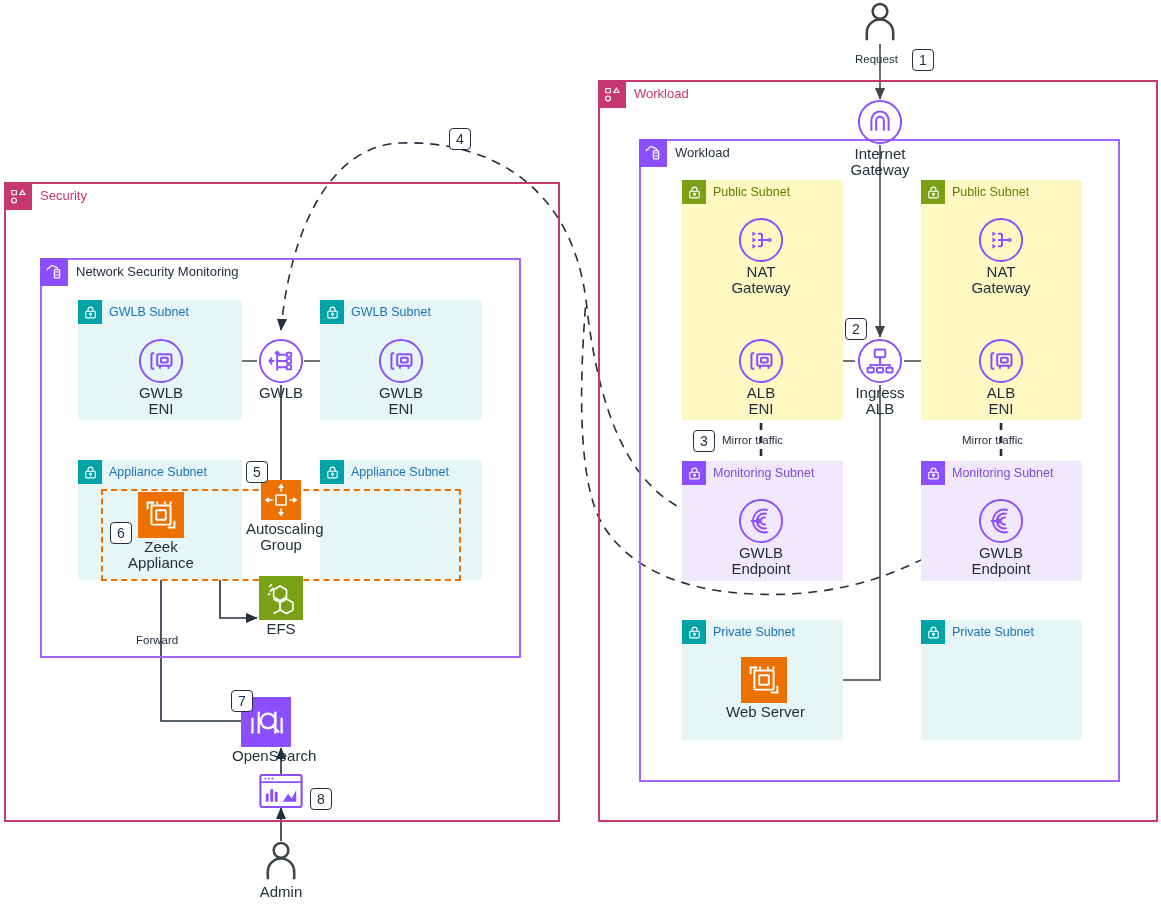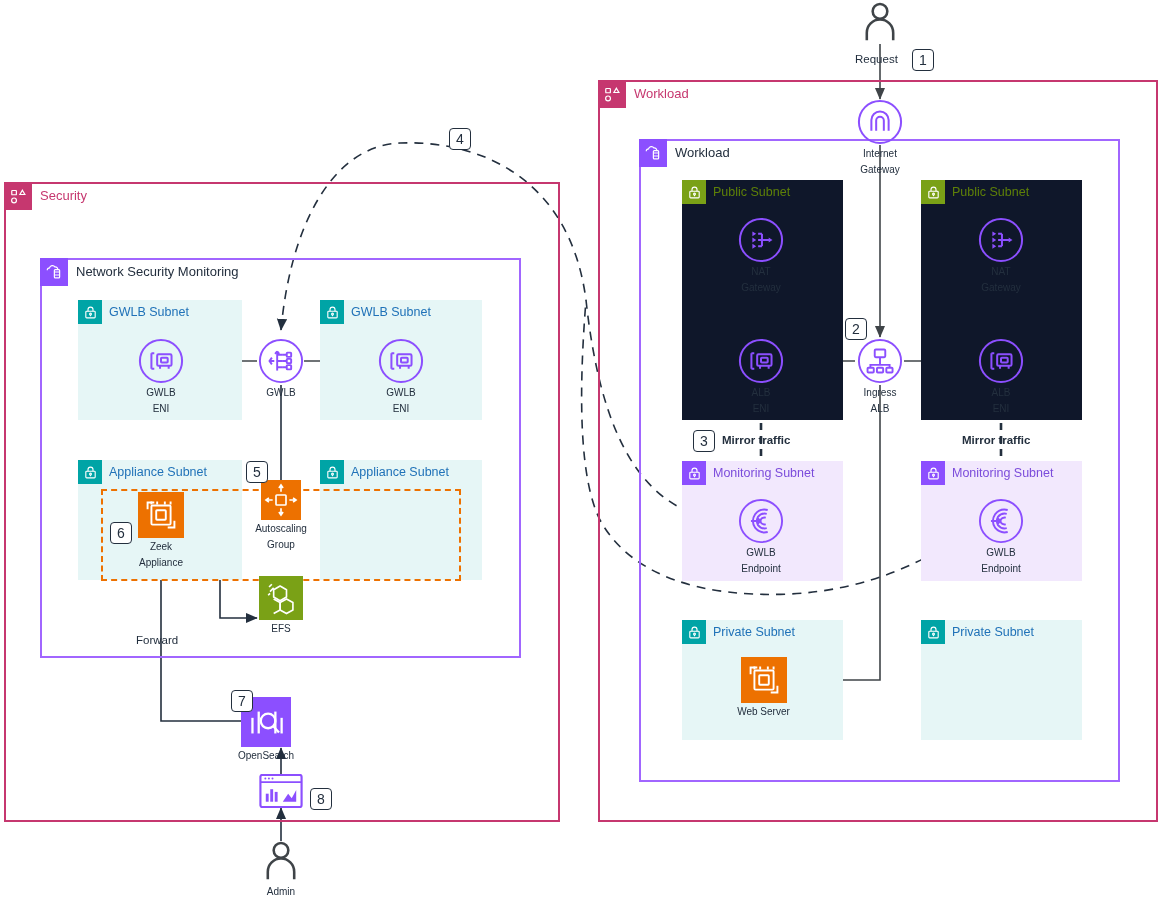--- a/index.html
+++ b/index.html
@@ -22,40 +22,40 @@
 
   .subnet{position:absolute;box-sizing:border-box;}
   .sub-badge{position:absolute;left:0;top:0;width:24px;height:24px;
     display:flex;align-items:center;justify-content:center;}
   .sub-title{position:absolute;left:31px;top:0;height:24px;line-height:24px;
     font-size:12.5px;white-space:nowrap;}
 
   .sub-teal{background:#E6F6F6;}
   .sub-teal .sub-badge{background:#00A4A6;}
   .sub-teal .sub-title{color:#2072B8;}
-  .sub-green{background:#0f172a;}
+  .sub-green{background:#fef9c3;}
   .sub-green .sub-badge{background:#7AA116;}
   .sub-green .sub-title{color:#5E8008;}
   .sub-purple{background:#F2E8FD;}
   .sub-purple .sub-badge{background:#8C4FFF;}
   .sub-purple .sub-title{color:#7B4BDB;}
 
   .asg-box{position:absolute;box-sizing:border-box;border:2px dashed #ED7100;}
 
   .node{position:absolute;text-align:center;}
-  .node .lbl{font-size:10px;color:#232F3E;line-height:14px;margin-top:2px;
+  .node .lbl{font-size:15px;color:#232F3E;line-height:14px;margin-top:2px;
     white-space:nowrap;}
   .ico{margin:0 auto;display:block;}
 
   .stepnum{position:absolute;width:22px;height:22px;border:1.6px solid #232F3E;
     border-radius:4px;background:#fff;font-size:14px;line-height:20px;
     text-align:center;color:#232F3E;box-sizing:border-box;}
 
   .edgelbl{position:absolute;font-size:11.5px;color:#232F3E;white-space:nowrap;}
-  .edgelbl.bold{font-weight:bold;}
+  .edgelbl.bold{font-weight:normal;}
 </style>
 </head>
 <body>
 
 <div id="stage">
 
   <svg id="wires" viewBox="0 0 1161 911">
     <defs>
       <marker id="arrow" markerWidth="9" markerHeight="9" refX="7" refY="3.2" orient="auto" markerUnits="strokeWidth">
         <path d="M0,0 L7.5,3.2 L0,6.4 z" fill="#232F3E"></path>

